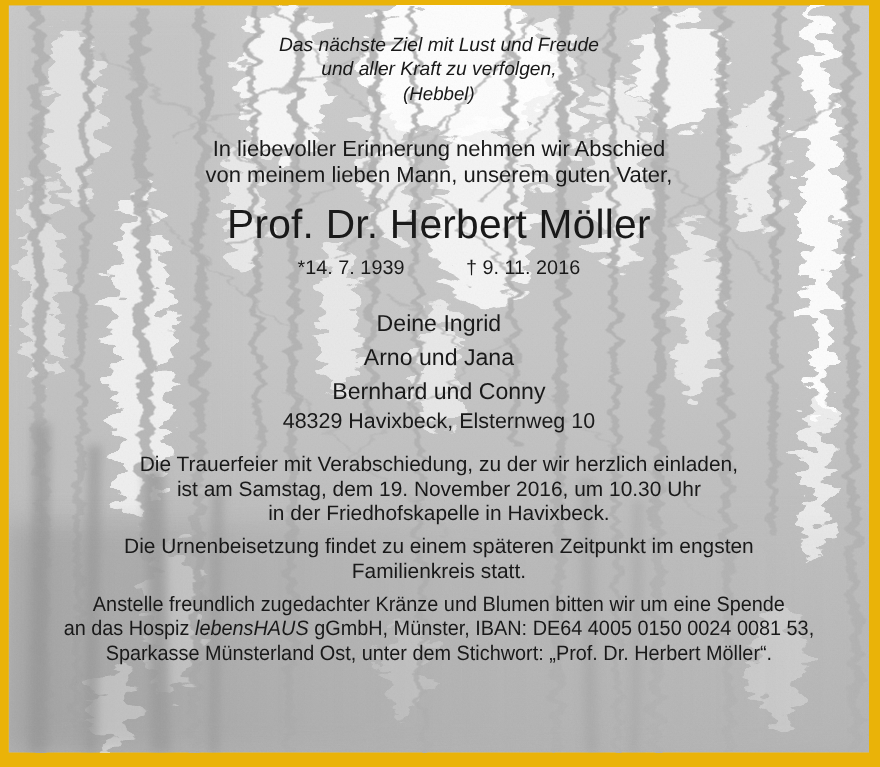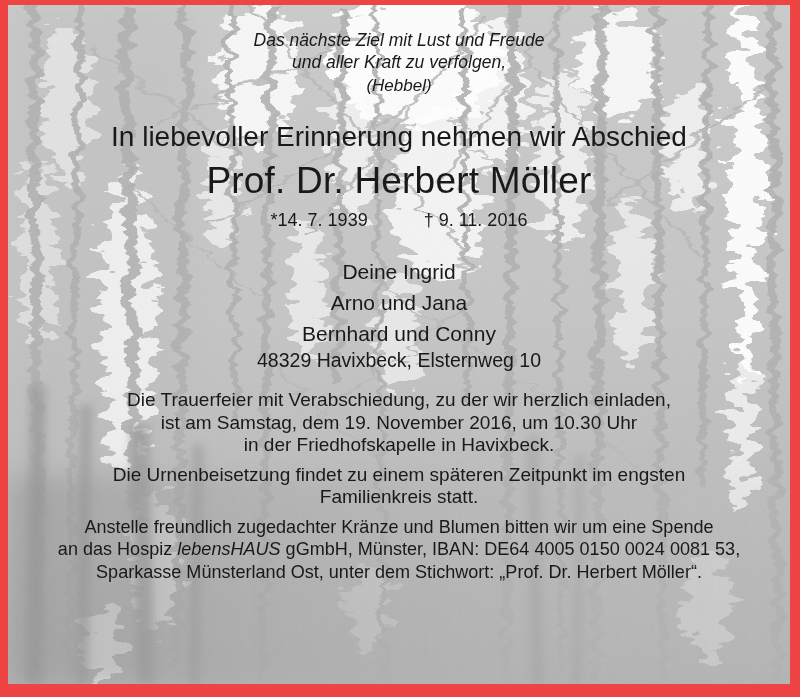--- a/index.html
+++ b/index.html
@@ -2,37 +2,37 @@
 <html><head>
 <meta charset="utf-8">
 <style>
   html, body {
     margin: 0; padding: 0;
     width: 800px; height: 697px;
     background: #000000;
     overflow: hidden;
     font-family: "Liberation Sans", "DejaVu Sans", sans-serif;
   }
-  .stage { position: relative; width: 800px; height: 697px; background: #ef4444; }
+  .stage { position: relative; width: 800px; height: 697px; background: #eab308; }
   .photo-frame {
     position: absolute;
     left: 8px; top: 5px; right: 10px; bottom: 13px;
     overflow: hidden;
     background: #c6c6c6;
   }
   .bg-svg { position: absolute; left: 0; top: 0; width: 100%; height: 100%; display: block; }
   .content {
     position: absolute; left: 0; top: 0; right: 0; bottom: 0;
     text-align: center;
     color: #191919;
     white-space: nowrap;
   }
   .quote { margin-top: 24px; font-style: italic; font-size: 17.5px; line-height: 22px; }
   .quote-attrib { margin-top: 2px; font-style: italic; font-size: 17px; line-height: 22px; }
-  .intro { margin-top: 28px; font-size: 28px; line-height: 23px; }
+  .intro { margin-top: 28px; font-size: 20px; line-height: 23px; }
   .deceased-name { margin-top: 11px; font-size: 37px; line-height: 44px; letter-spacing: 0.2px; }
   .dates { margin-top: 6px; font-size: 18px; line-height: 22px; }
   .dates .birth { margin-right: 56px; }
   .mourners { margin-top: 25px; font-size: 21px; line-height: 31px; }
   .address { font-size: 19.5px; line-height: 23px; }
   .funeral { margin-top: 17px; font-size: 19px; line-height: 22.5px; }
   .urn { margin-top: 7px; font-size: 19px; line-height: 22.5px; }
   .donation {
     margin-top: 7px; font-size: 19px; line-height: 22.5px;
     transform: scaleX(0.95); transform-origin: 50% 50%;
@@ -159,20 +159,21 @@
     <div class="content">
 
       <div class="quote">
         <div>Das nächste Ziel mit Lust und Freude</div>
         <div>und aller Kraft zu verfolgen,</div>
       </div>
       <div class="quote-attrib">(Hebbel)</div>
 
       <div class="intro">
         <div>In liebevoller Erinnerung nehmen wir Abschied</div>
+        <div>von meinem lieben Mann, unserem guten Vater,</div>
       </div>
 
       <div class="deceased-name">Prof. Dr. Herbert Möller</div>
 
       <div class="dates">
         <span class="birth">*14. 7. 1939</span><span>† 9. 11. 2016</span>
       </div>
 
       <div class="mourners">
         <div>Deine Ingrid</div>

